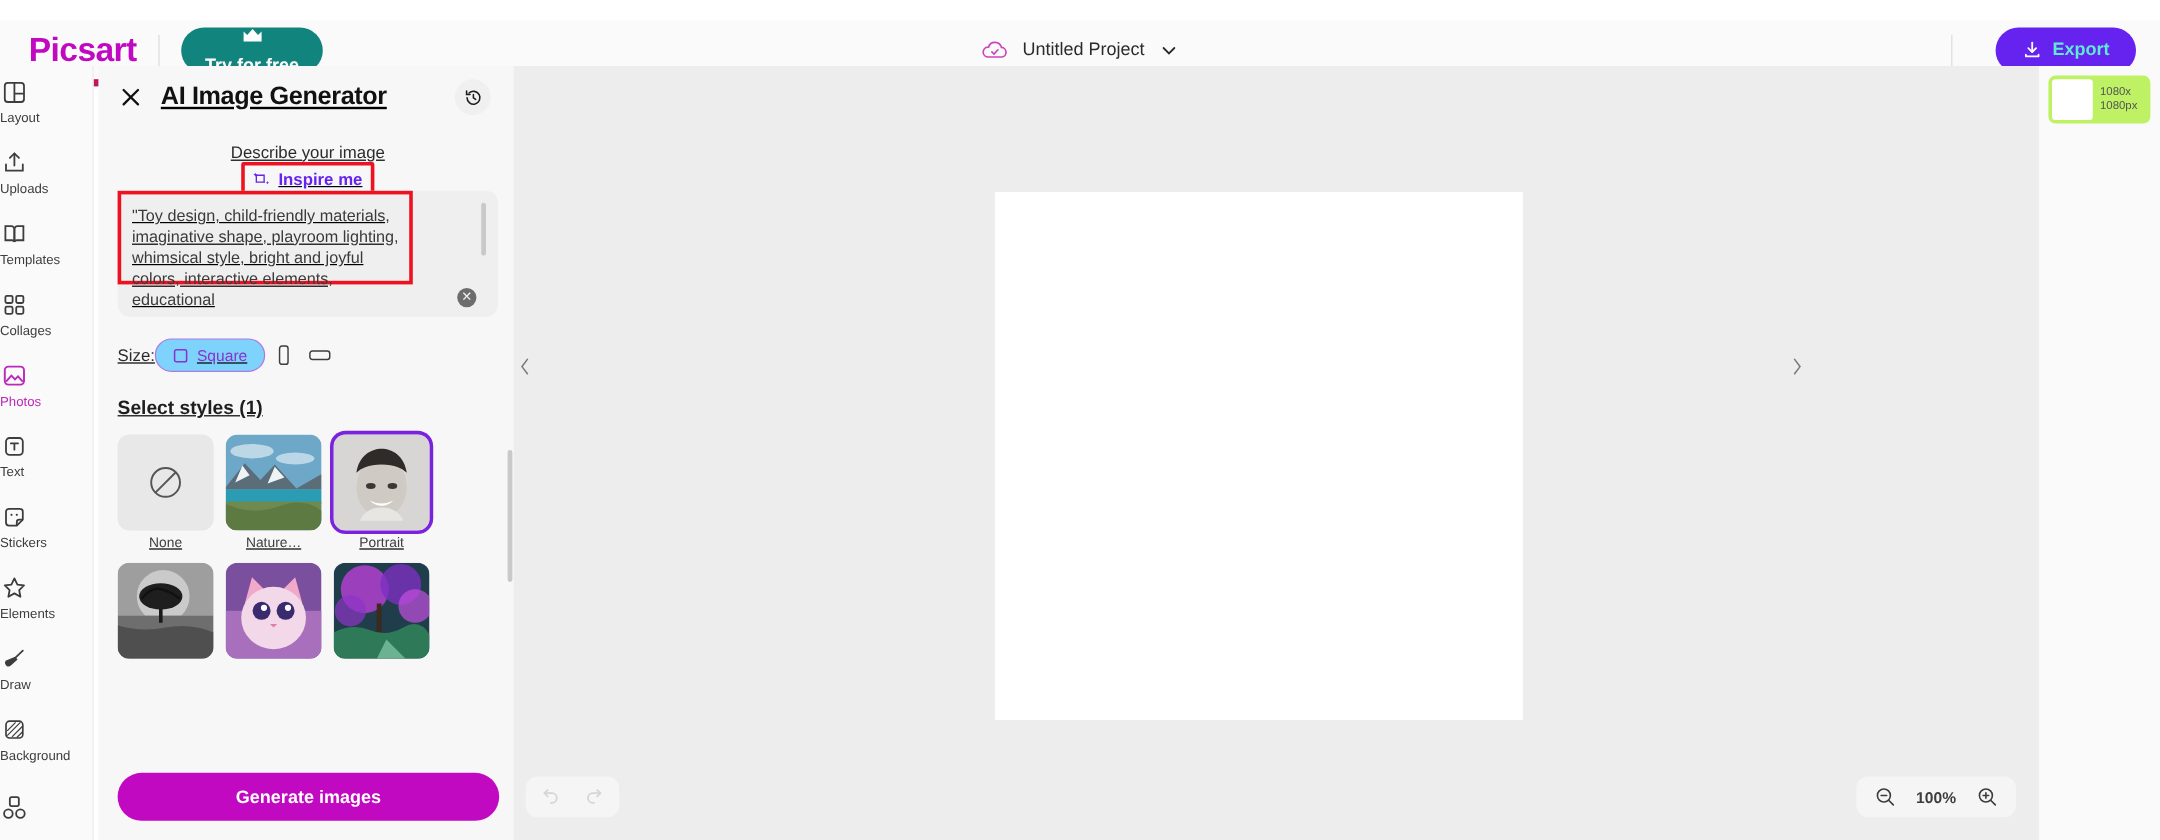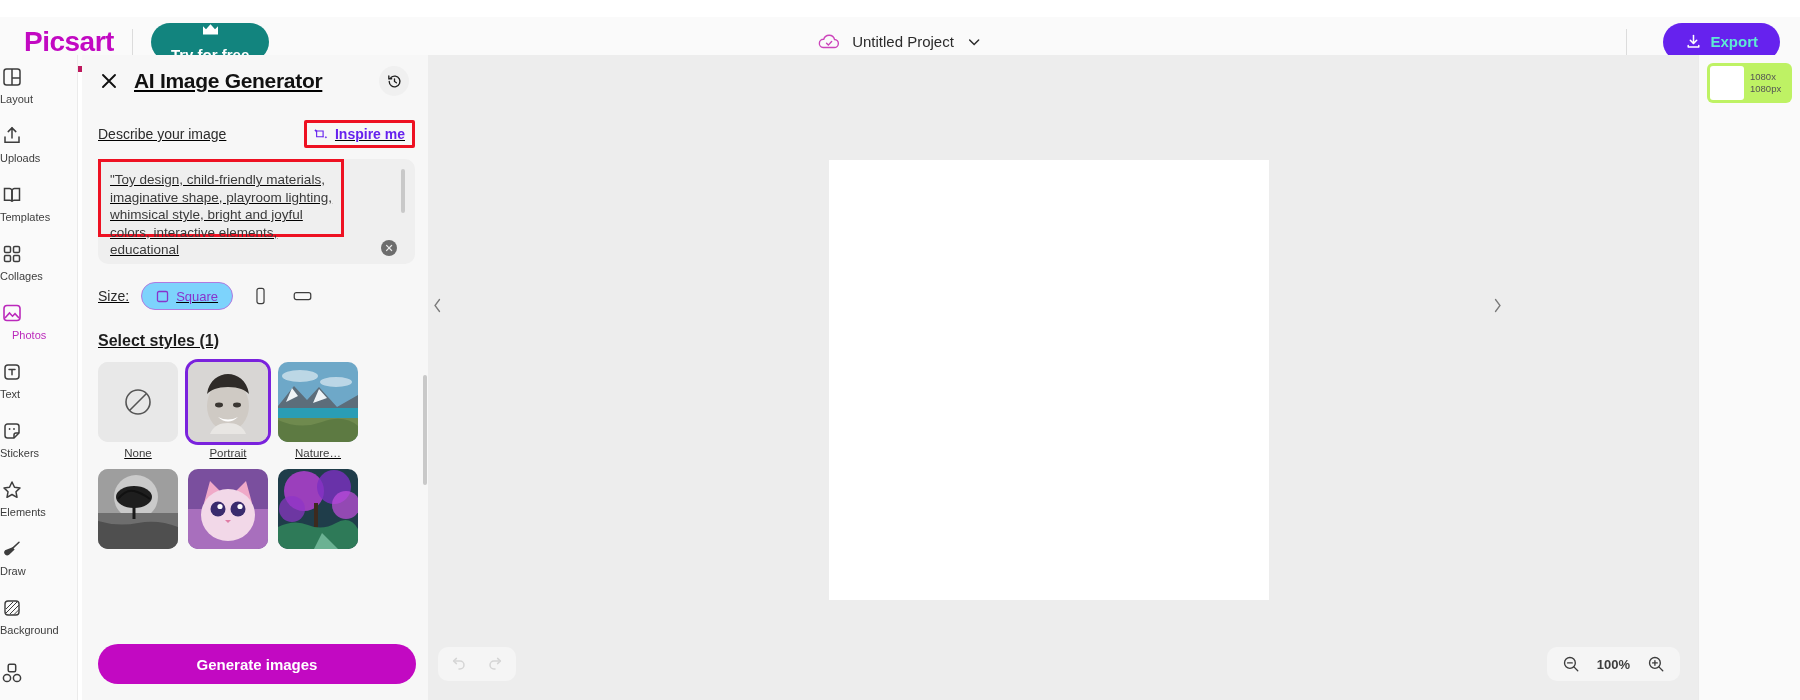--- a/index.html
+++ b/index.html
@@ -60,21 +60,21 @@
     overflow: hidden;
   }
   .rail-item {
     width: 78px; height: 59px;
     display: flex; flex-direction: column; justify-content: center;
     gap: 4px; cursor: pointer;
   }
   .rail-icon { width: 24px; height: 24px; color: #3d3d3d; display:block; }
   .rail-label { font-size: 11px; color: #3d3d3d; }
   .rail-item.active .rail-icon { color: #bb29bb; }
-  .rail-item.active .rail-label { color: #bb29bb; margin-left: 12px; }
+  .rail-item.active .rail-label { color: #bb29bb; }
 
   
   .panel {
     position: absolute; top: 55px; left: 82px; width: 350px; height: 645px;
     background: #f7f7f7; border-right: 1px solid #e6e6e6;
     overflow: hidden;
     text-decoration: underline;
   }
   .panel-head {
     display: flex; align-items: center; height: 52px;
@@ -83,21 +83,21 @@
   .close-x { width: 22px; height: 22px; cursor: pointer; color:#111; }
   .panel-title { font-size: 21px; font-weight: 700; color: #111; margin-left: 14px; letter-spacing: -0.3px;}
   .history-btn {
     position: absolute; right: 22px; top: 11px;
     width: 30px; height: 30px; border-radius: 50%;
     display: flex; align-items: center; justify-content: center;
     background: #f0f0f0; cursor: pointer;
   }
   .describe-row {
     display: flex; align-items: center; justify-content: space-between;
-    margin: 12px 16px 0 16px; position: relative; height: 30px;
+    margin: 12px 16px 0 16px; position: relative; height: 30px; flex-direction: column;
   }
   .describe-label { font-size: 14px; color: #2b2b2b; }
   .inspire-wrap {
     border: 3px solid #ee1122; border-radius: 2px;
     padding: 3px 7px; display: flex; align-items: center; gap: 7px;
     background:#f7f7f7; cursor: pointer;
   }
   .inspire-text { font-size: 14px; font-weight: 700; color: #6622ee; }
 
   .prompt-box {
@@ -119,21 +119,21 @@
     background: #c9c9c9; border-radius: 2px;
   }
   .clear-btn {
     position: absolute; right: 18px; bottom: 8px;
     width: 16px; height: 16px; border-radius: 50%;
     background: #6d6d6d; color:#efefef;
     display:flex; align-items:center; justify-content:center;
     font-size:11px; line-height:1; cursor:pointer;
   }
 
-  .size-row { display: flex; align-items: center; gap: 12px; margin: 18px 16px 0 16px; }
+  .size-row { display: flex; align-items: center; margin: 18px 16px 0 16px; }
   .size-label { font-size: 14px; color: #2b2b2b; font-weight: 400; }
   .size-chip {
     display: flex; align-items: center; gap: 7px;
     border: 1px solid #b07ae0; border-radius: 16px;
     height: 28px; padding: 0 14px; color: #8833cc; font-size: 13px;
     cursor: pointer; background: #7dd3fc;
   }
   .size-icon-btn {
     width: 30px; height: 28px; display:flex; align-items:center; justify-content:center;
     cursor: pointer;
@@ -445,51 +445,51 @@
 
       <div class="style-cell">
         <div class="style-thumb">
           <svg width="80" height="80" viewBox="0 0 80 80">
             <rect width="80" height="80" fill="#e8e8e8"></rect>
             <circle cx="40" cy="40" r="12" fill="none" stroke="#555" stroke-width="1.6"></circle>
             <path d="M31.5 48.5L48.5 31.5" stroke="#555" stroke-width="1.6"></path>
           </svg>
         </div>
         <div class="style-label">None</div>
-      </div>
-
-      <div class="style-cell selected">
-        <div class="style-thumb">
-          <svg width="80" height="80" viewBox="0 0 80 80">
-            <rect width="80" height="80" fill="#d8d6d4"></rect>
-            <ellipse cx="40" cy="44" rx="21" ry="25" fill="#cfcac4"></ellipse>
-            <path d="M19 32c2-14 12-20 21-20s19 6 21 20c-4-4-10-7-21-7s-17 3-21 7z" fill="#2f2b28"></path>
-            <ellipse cx="31" cy="43" rx="4" ry="2.4" fill="#3b3733"></ellipse>
-            <ellipse cx="49" cy="43" rx="4" ry="2.4" fill="#3b3733"></ellipse>
-            <path d="M30 55q10 9 20 0q-10 5-20 0z" fill="#fff"></path>
-            <path d="M22 72c3-8 10-11 18-11s15 3 18 11z" fill="#e8e6e3"></path>
-          </svg>
-        </div>
-        <div class="style-label">Portrait</div>
       </div>
 
       <div class="style-cell">
         <div class="style-thumb">
           <svg width="80" height="80" viewBox="0 0 80 80">
             <rect width="80" height="80" fill="#6ea8c8"></rect>
             <ellipse cx="22" cy="14" rx="18" ry="6" fill="#cfe2ec" opacity=".8"></ellipse>
             <ellipse cx="58" cy="20" rx="16" ry="5" fill="#dceaf2" opacity=".7"></ellipse>
             <path d="M0 44l16-20 13 14 12-13 18 20 21-12v13H0z" fill="#5c6d7a"></path>
             <path d="M14 26l6 8-12 6zM41 27l8 9-14 5z" fill="#eef3f6"></path>
             <rect y="46" width="80" height="12" fill="#2a9db5"></rect>
             <rect y="56" width="80" height="24" fill="#6f8a4e"></rect>
             <path d="M0 58q22 10 44 2t36 4v16H0z" fill="#5d7a42"></path>
           </svg>
         </div>
         <div class="style-label">Nature…</div>
+      </div>
+
+      <div class="style-cell selected">
+        <div class="style-thumb">
+          <svg width="80" height="80" viewBox="0 0 80 80">
+            <rect width="80" height="80" fill="#d8d6d4"></rect>
+            <ellipse cx="40" cy="44" rx="21" ry="25" fill="#cfcac4"></ellipse>
+            <path d="M19 32c2-14 12-20 21-20s19 6 21 20c-4-4-10-7-21-7s-17 3-21 7z" fill="#2f2b28"></path>
+            <ellipse cx="31" cy="43" rx="4" ry="2.4" fill="#3b3733"></ellipse>
+            <ellipse cx="49" cy="43" rx="4" ry="2.4" fill="#3b3733"></ellipse>
+            <path d="M30 55q10 9 20 0q-10 5-20 0z" fill="#fff"></path>
+            <path d="M22 72c3-8 10-11 18-11s15 3 18 11z" fill="#e8e6e3"></path>
+          </svg>
+        </div>
+        <div class="style-label">Portrait</div>
       </div>
 
       <div class="style-cell">
         <div class="style-thumb">
           <svg width="80" height="80" viewBox="0 0 80 80">
             <rect width="80" height="80" fill="#b9b9b9"></rect>
             <rect y="0" width="80" height="44" fill="#9e9e9e"></rect>
             <circle cx="38" cy="28" r="22" fill="#d8d8d8" opacity=".75"></circle>
             <rect y="44" width="80" height="36" fill="#6e6e6e"></rect>
             <path d="M36 50v-14" stroke="#1a1a1a" stroke-width="3"></path>

